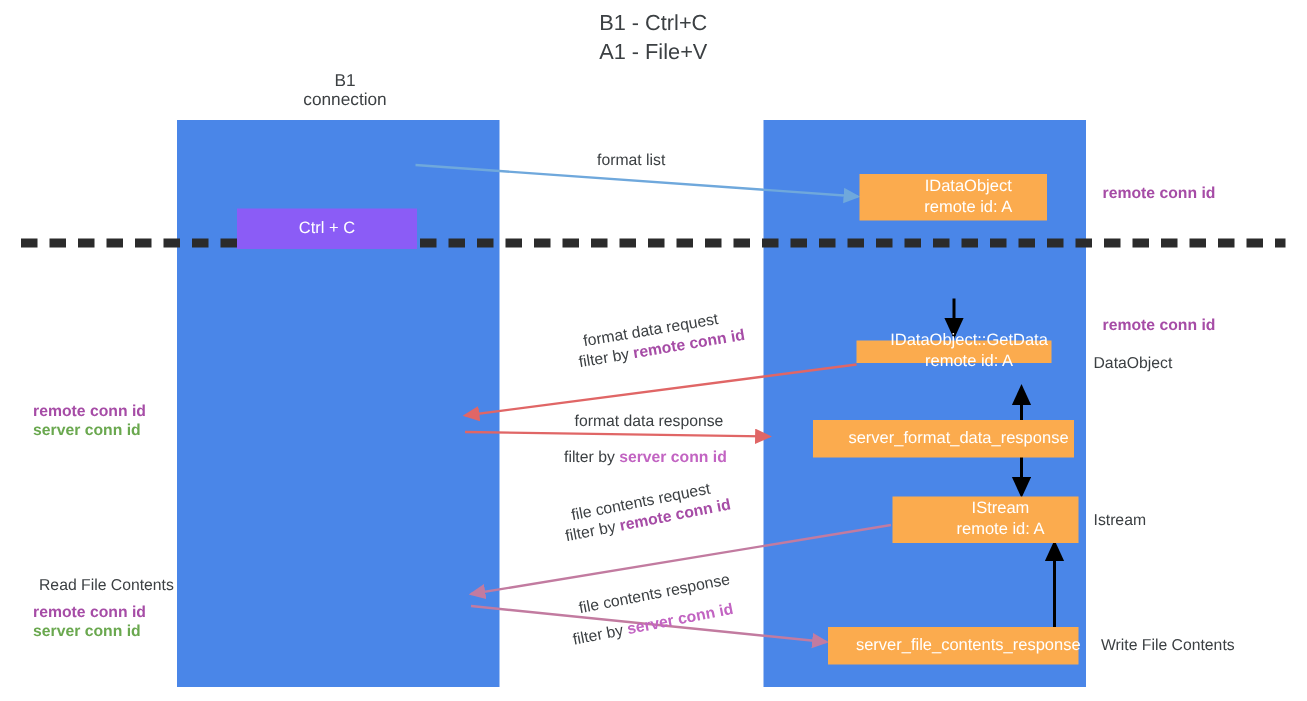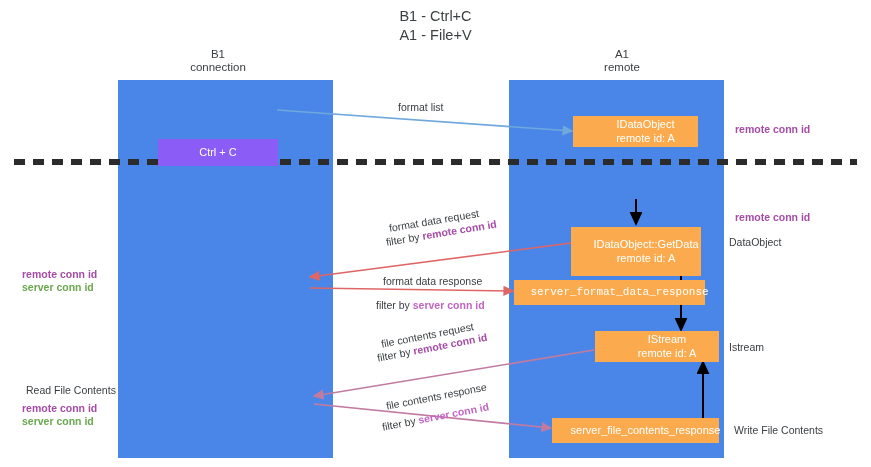--- a/index.html
+++ b/index.html
@@ -78,24 +78,22 @@
   svg.overlay{position:absolute;left:0;top:0;width:871px;height:467px;overflow:visible;pointer-events:none;}
 </style>
 </head>
 <body>
 
 <div class="stage">
 
   <div class="abs" id="title">B1 - Ctrl+C
 A1 - File+V</div>
 
-  <div class="abs lane-head" style="left:148px;top:48px;width:140px;">B1
+  <div class="abs lane-head" style="left:160px;top:48px;width:140px;">B1
 connection</div>
-  <div class="abs lane-head" style="left:552px;top:48px;width:140px;">A1
-remote</div>
 
   <div class="abs lane" style="left:118px;top:80px;width:215px;height:378px;"></div>
   <div class="abs lane" style="left:509px;top:80px;width:215px;height:378px;"></div>
 
   <svg class="overlay">
     <defs>
       <marker id="ar-blue" markerWidth="7" markerHeight="7" refX="6" refY="3.2" orient="auto">
         <path d="M0,0 L7,3.2 L0,6.4 z" fill="#6fa8dc"></path>
       </marker>
       <marker id="ar-red" markerWidth="7" markerHeight="7" refX="6" refY="3.2" orient="auto">
@@ -131,24 +129,24 @@
   </svg>
 
   <div class="abs box green" style="left:158px;top:95px;width:120px;height:27px;">Ctrl + C</div>
 
 
 
   <div class="abs box orange" style="left:573px;top:116px;width:125px;height:31px;">IDataObject
 remote id: A</div>
 
 
-  <div class="abs box orange" style="left:571px;top:227px;width:130px;height:49px;">IDataObject::GetData
+  <div class="abs box orange" style="left:571px;top:227px;width:130px;height:15px;">IDataObject::GetData
 remote id: A</div>
 
-  <div class="abs box orange" style="left:514px;top:280px;width:191px;height:25px;font-family:Liberation Mono, monospace;">server_format_data_response</div>
+  <div class="abs box orange" style="left:542px;top:280px;width:174px;height:25px;">server_format_data_response</div>
 
   <div class="abs box orange" style="left:595px;top:331px;width:124px;height:31px;">IStream
 remote id: A</div>
 
   <div class="abs box orange" style="left:552px;top:418px;width:167px;height:25px;">server_file_contents_response</div>
 
   <div class="abs edge-label" style="left:398px;top:101px;">format list</div>
 
   <div class="abs" style="left:388px;top:222px;">
     <div class="edge-label rot-a">format data request</div>

